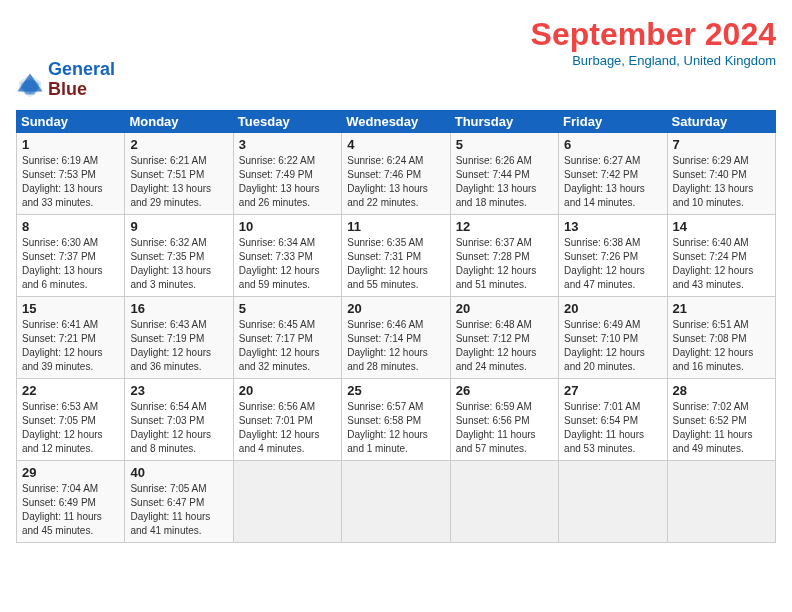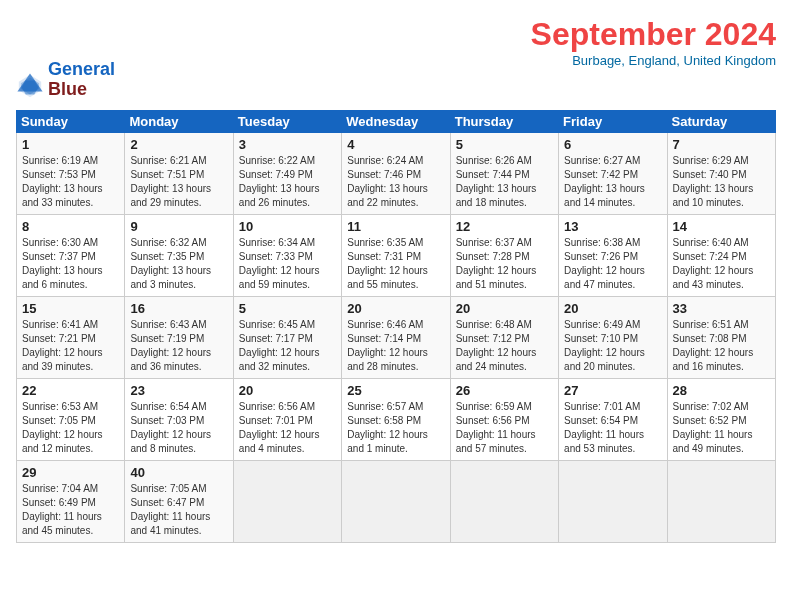--- a/index.html
+++ b/index.html
@@ -147,21 +147,21 @@
         <td><span class="day-num">13</span><span class="day-info">Sunrise: 6:38 AM<br>Sunset: 7:26 PM<br>Daylight: 12 hours and 47 minutes.</span></td>
         <td><span class="day-num">14</span><span class="day-info">Sunrise: 6:40 AM<br>Sunset: 7:24 PM<br>Daylight: 12 hours and 43 minutes.</span></td>
       </tr>
       <tr>
         <td><span class="day-num">15</span><span class="day-info">Sunrise: 6:41 AM<br>Sunset: 7:21 PM<br>Daylight: 12 hours and 39 minutes.</span></td>
         <td><span class="day-num">16</span><span class="day-info">Sunrise: 6:43 AM<br>Sunset: 7:19 PM<br>Daylight: 12 hours and 36 minutes.</span></td>
         <td><span class="day-num">5</span><span class="day-info">Sunrise: 6:45 AM<br>Sunset: 7:17 PM<br>Daylight: 12 hours and 32 minutes.</span></td>
         <td><span class="day-num">20</span><span class="day-info">Sunrise: 6:46 AM<br>Sunset: 7:14 PM<br>Daylight: 12 hours and 28 minutes.</span></td>
         <td><span class="day-num">20</span><span class="day-info">Sunrise: 6:48 AM<br>Sunset: 7:12 PM<br>Daylight: 12 hours and 24 minutes.</span></td>
         <td><span class="day-num">20</span><span class="day-info">Sunrise: 6:49 AM<br>Sunset: 7:10 PM<br>Daylight: 12 hours and 20 minutes.</span></td>
-        <td><span class="day-num">33</span><span class="day-info">Sunrise: 6:51 AM<br>Sunset: 7:08 PM<br>Daylight: 12 hours and 16 minutes.</span></td>
+        <td><span class="day-num">21</span><span class="day-info">Sunrise: 6:51 AM<br>Sunset: 7:08 PM<br>Daylight: 12 hours and 16 minutes.</span></td>
       </tr>
       <tr>
         <td><span class="day-num">22</span><span class="day-info">Sunrise: 6:53 AM<br>Sunset: 7:05 PM<br>Daylight: 12 hours and 12 minutes.</span></td>
         <td><span class="day-num">23</span><span class="day-info">Sunrise: 6:54 AM<br>Sunset: 7:03 PM<br>Daylight: 12 hours and 8 minutes.</span></td>
         <td><span class="day-num">20</span><span class="day-info">Sunrise: 6:56 AM<br>Sunset: 7:01 PM<br>Daylight: 12 hours and 4 minutes.</span></td>
         <td><span class="day-num">25</span><span class="day-info">Sunrise: 6:57 AM<br>Sunset: 6:58 PM<br>Daylight: 12 hours and 1 minute.</span></td>
         <td><span class="day-num">26</span><span class="day-info">Sunrise: 6:59 AM<br>Sunset: 6:56 PM<br>Daylight: 11 hours and 57 minutes.</span></td>
         <td><span class="day-num">27</span><span class="day-info">Sunrise: 7:01 AM<br>Sunset: 6:54 PM<br>Daylight: 11 hours and 53 minutes.</span></td>
         <td><span class="day-num">28</span><span class="day-info">Sunrise: 7:02 AM<br>Sunset: 6:52 PM<br>Daylight: 11 hours and 49 minutes.</span></td>
       </tr>

